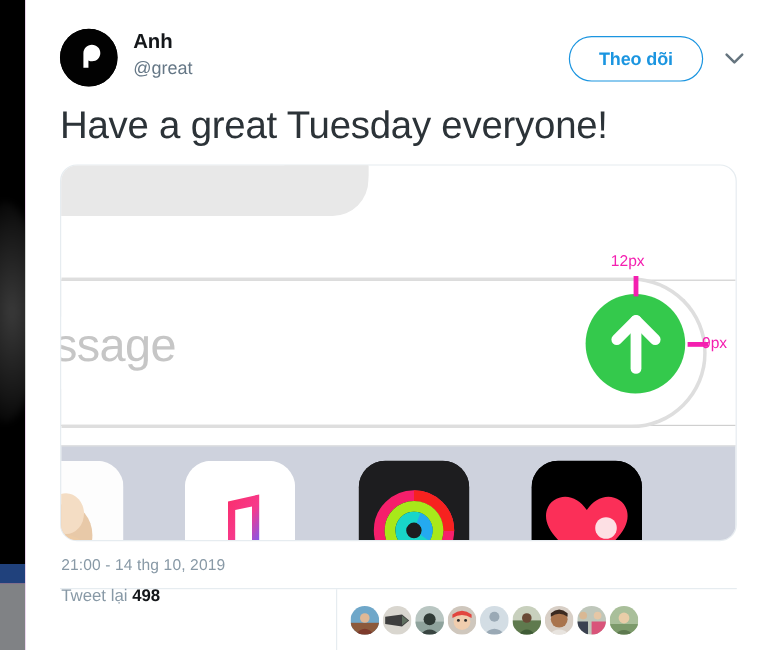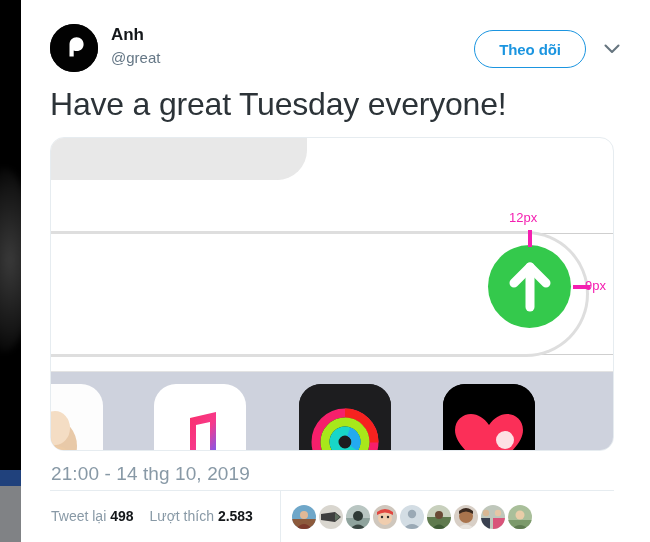--- a/index.html
+++ b/index.html
@@ -249,42 +249,42 @@
     height: 92px;
     border-radius: 22px;
     overflow: hidden;
   }
 
   
   .timestamp {
     position: absolute;
     left: 30px;
     top: 463px;
-    font-size: 19px;
+    font-size: 13px;
     color: #8899a6;
     letter-spacing: 0.1px;
   }
 
   .stats-divider {
     position: absolute;
     left: 29px;
     top: 490px;
     width: 564px;
     height: 1px;
     background: #e6ecf0;
   }
 
   
   .stats-row {
     position: absolute;
     left: 30px;
-    top: 503px;
+    top: 488px;
     height: 26px;
     display: flex;
-    align-items: center;
+    align-items: flex-start;
     font-size: 14px;
     color: #8899a6;
   }
   .stat { margin-right: 16px; cursor: pointer; white-space: nowrap; }
   .stat b { color: #14171a; font-size: 14px; }
 
   .vrule {
     position: absolute;
     left: 259px;
     top: 491px;
@@ -349,20 +349,21 @@
     <div class="media">
 
       <div class="m-bubble"></div>
       <div class="m-bubble-r"></div>
 
       <div class="m-rule m-rule-top"></div>
       <div class="m-rule m-rule-bottom"></div>
 
       <div class="m-pill"></div>
 
+      <div class="m-placeholder">ssage</div>
 
       <div class="m-send">
         <svg width="46" height="50" viewBox="0 0 46 50">
           <path d="M23 5 L23 45" stroke="#ffffff" stroke-width="9" stroke-linecap="round" fill="none"></path>
           <path d="M7 21 L23 5 L39 21" stroke="#ffffff" stroke-width="9" stroke-linecap="round" stroke-linejoin="round" fill="none"></path>
         </svg>
       </div>
 
       <div class="tick tick-v" style="left:477px; top:92px;"></div>
       <div class="meas-label" style="left:458px; top:72px;">12px</div>
@@ -419,24 +420,20 @@
     <div class="timestamp">21:00 - 14 thg 10, 2019</div>
 
     <div class="stats-divider"></div>
     <div class="vrule"></div>
 
     <div class="stats-row">
       <span class="stat">
         <span>Tweet lại</span>
         <b>498</b>
       </span>
-      <span class="stat">
-        <span>Lượt thích</span>
-        <b>2.583</b>
-      </span>
     </div>
 
     <div class="faces">
       <div class="face">
         <svg width="24" height="24" viewBox="0 0 24 24">
           <rect width="24" height="24" fill="#6fa7c9"></rect>
           <rect y="14" width="24" height="10" fill="#8c5a3c"></rect>
           <circle cx="12" cy="10" r="4" fill="#e0b896"></circle>
           <path d="M4 24 Q12 14 20 24 Z" fill="#7d3a2c"></path>
         </svg>

